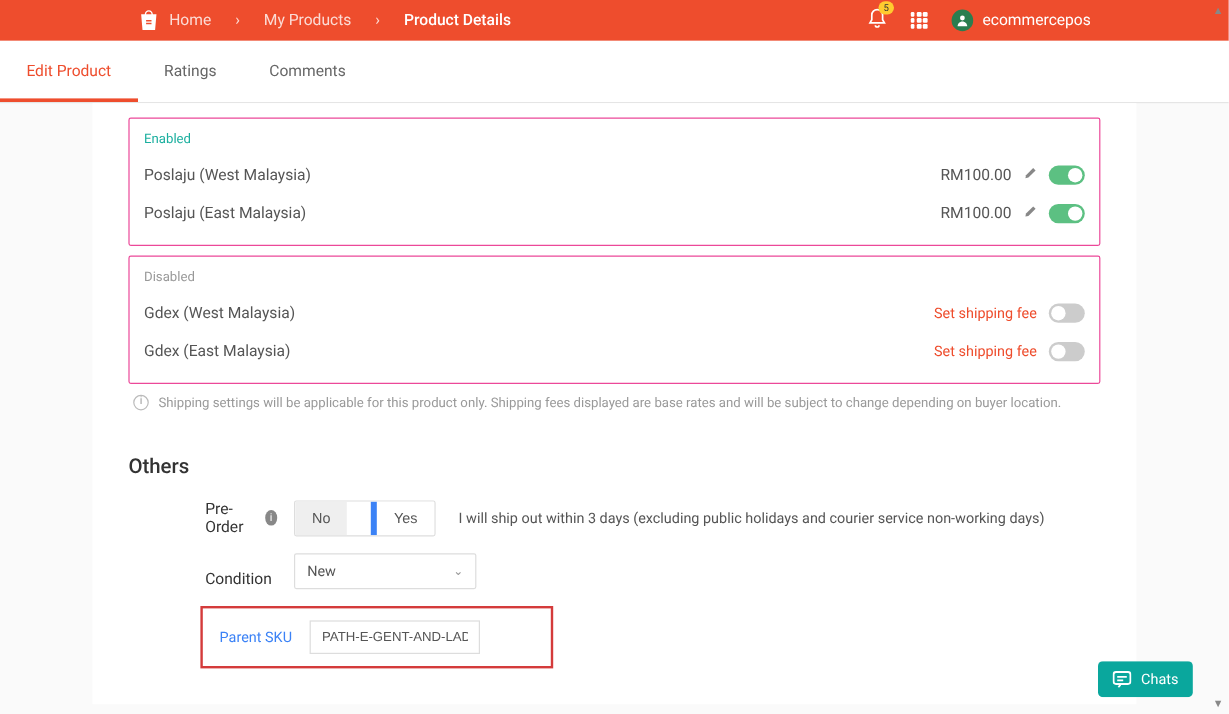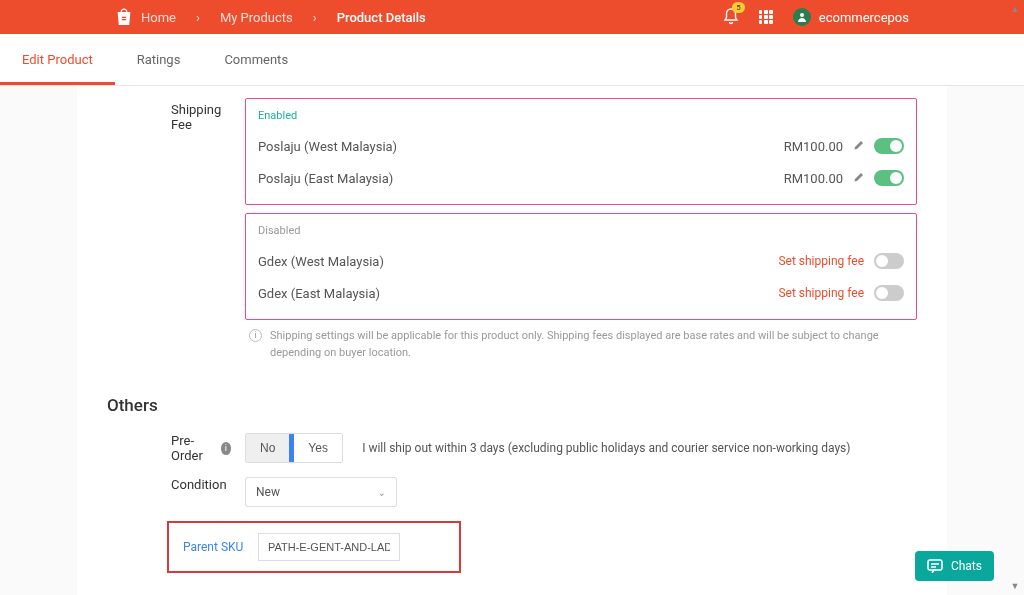--- a/index.html
+++ b/index.html
@@ -55,25 +55,25 @@
     .toggle.off { background: #ccc; }
     .toggle::after { content: ''; position: absolute; width: 12px; height: 12px; border-radius: 50%; background: white; top: 2px; }
     .toggle.on::after { right: 2px; }
     .toggle.off::after { left: 2px; }
     
     .info-note { display: flex; gap: 8px; color: #999; font-size: 11px; margin-top: 6px; line-height: 1.5; padding-left: 4px; }
     .info-icon { width: 13px; height: 13px; border: 1px solid #bbb; border-radius: 50%; display: inline-flex; align-items: center; justify-content: center; font-size: 9px; font-style: normal; flex-shrink: 0; margin-top: 1px; color: #999; }
     
     .section-title { font-size: 17px; font-weight: 500; color: #333; margin: 34px 0 18px 0; }
     
-    .row-labeled { display: flex; align-items: flex-start; margin-bottom: 14px; }
+    .row-labeled { display: flex; align-items: flex-end; margin-bottom: 14px; }
     .row-labeled .lbl { width: 138px; text-align: left; padding-right: 14px; font-size: 13px; color: #333; display: flex; align-items: center; justify-content: flex-start; gap: 6px; padding-left: 64px; }
     .info-dot { width: 13px; height: 13px; border-radius: 50%; background: #888; color: white; font-size: 9px; display: inline-flex; align-items: center; justify-content: center; font-style: normal; }
     
-    .segmented { display: inline-flex; border: 1px solid #ddd; border-radius: 2px; overflow: hidden; }
+    .segmented { display: inline-flex; border: 1px solid #ddd; border-radius: 2px; overflow: hidden; gap: 20px; }
     .seg-btn { padding: 7px 14px; font-size: 12px; background: white; border: none; cursor: pointer; color: #555; }
     .seg-btn.active { background: #efefef; }
     .seg-btn + .seg-btn { border-left: 5px solid #3b82f6; }
     .preorder-note { margin-left: 16px; font-size: 12px; color: #555; }
     
     .select { border: 1px solid #ddd; border-radius: 2px; padding: 7px 10px; width: 152px; display: flex; justify-content: space-between; align-items: center; font-size: 12px; color: #555; cursor: pointer; }
     .chevron { color: #999; font-size: 10px; }
     
     .highlight-box { border: 2px solid #d43b3b; padding: 10px 14px; display: flex; align-items: center; }
     .highlight-box .lbl2 { width: 108px; color: #3b82f6; font-size: 12px; padding-left: 50px; }
@@ -137,21 +137,20 @@
 
 <div class="tabs">
   <div class="tab active">Edit Product</div>
   <div class="tab">Ratings</div>
   <div class="tab">Comments</div>
 </div>
 
 <div class="main">
 
   <div class="row">
-    <div class="row-label" style="padding-left: 64px;">Shipping Fee</div>
     <div class="row-content">
       <div class="ship-box">
         <div class="ship-heading enabled">Enabled</div>
         <div class="ship-item">
           <span class="ship-name">Poslaju (West Malaysia)</span>
           <div class="ship-right">
             <span class="ship-price">RM100.00</span>
             <span class="edit-pencil">
               <svg width="11" height="11" viewBox="0 0 11 11" fill="#888">
                   <path d="M8 1l2 2-6 6-2.5.5L2 7l6-6z"></path>

